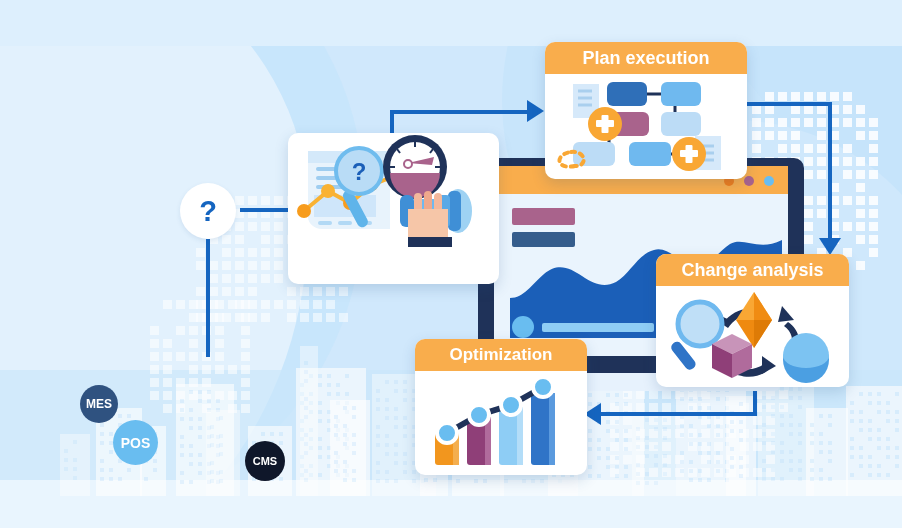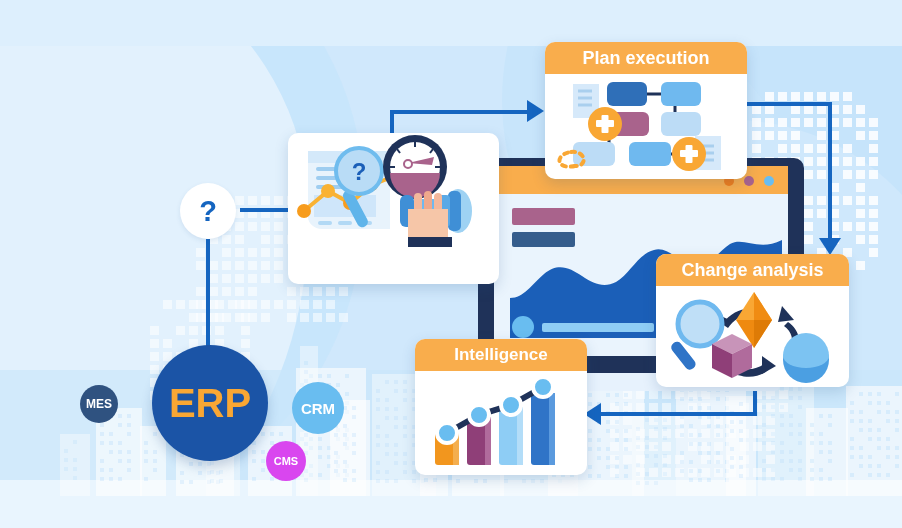--- a/index.html
+++ b/index.html
@@ -146,21 +146,21 @@
     color: #fff; font-weight: bold; text-align: center;
   }
   .erp {
     left: 152px; top: 345px; width: 116px; height: 116px;
     background: #1b54a6; color: #f9a734; font-size: 40px;
     box-shadow: 0 6px 12px rgba(20,60,120,.22);
   }
   .mes { left: 80px; top: 385px; width: 38px; height: 38px; background: #2f5280; font-size: 12px; }
   .scm { left: 48px; top: 428px; width: 54px; height: 54px; background: #a9638c; font-size: 16px; }
   .pos { left: 113px; top: 420px; width: 45px; height: 45px; background: #69bdf0; font-size: 14px; }
-  .cms { left: 245px; top: 441px; width: 40px; height: 40px; background: #d946ef; font-size: 11px; margin-left: 21px; }
+  .cms { left: 245px; top: 441px; width: 40px; height: 40px; background: #0f172a; font-size: 11px; }
   .crm { left: 292px; top: 382px; width: 52px; height: 52px; background: #69bdf0; font-size: 15px; }
 
   
   .laptop-frame {
     position: absolute; left: 478px; top: 158px;
     width: 326px; height: 206px;
     background: #1f3259;
     border-radius: 10px 10px 0 0;
   }
   .laptop-screen {
@@ -1453,21 +1453,21 @@
 
         <g>
           <circle cx="150" cy="74" r="23" fill="#4b9fe2"></circle>
           <path d="M127,70 A23,23 0 0,1 173,70 A23,12 0 0,1 127,70 Z" fill="#7cc3f2"></path>
         </g>
       </svg>
     </div>
   </div>
 
   <div class="card" id="card-optim">
-    <div class="card-head">Intelligence</div>
+    <div class="card-head">Optimization</div>
     <div class="card-body">
       <svg width="172" height="104" viewBox="0 0 172 104">
 
         <g>
           <rect x="20" y="62" width="24" height="32" rx="3" fill="#f2961e"></rect>
           <rect x="38" y="62" width="6" height="32" fill="#f4ae4e"></rect>
           <rect x="52" y="46" width="24" height="48" rx="3" fill="#8f3f78"></rect>
           <rect x="70" y="46" width="6" height="48" fill="#b06b9c"></rect>
           <rect x="84" y="36" width="24" height="58" rx="3" fill="#8ecdf5"></rect>
           <rect x="102" y="36" width="6" height="58" fill="#b3ddf8"></rect>
@@ -1482,23 +1482,20 @@
           <circle cx="96" cy="34" r="10" fill="#69bdf0" stroke="#ffffff" stroke-width="4"></circle>
           <circle cx="128" cy="16" r="10" fill="#69bdf0" stroke="#ffffff" stroke-width="4"></circle>
         </g>
       </svg>
     </div>
   </div>
 
   <div class="node-circle mes">
     <span>MES</span>
   </div>
+  <div class="node-circle pos">
+    <span>POS</span>
+  </div>
   <div class="node-circle cms">
     <span>CMS</span>
   </div>
-  <div class="node-circle crm">
-    <span>CRM</span>
-  </div>
-  <div class="node-circle erp">
-    <span>ERP</span>
-  </div>
 
 </div>
 
 </body></html>

